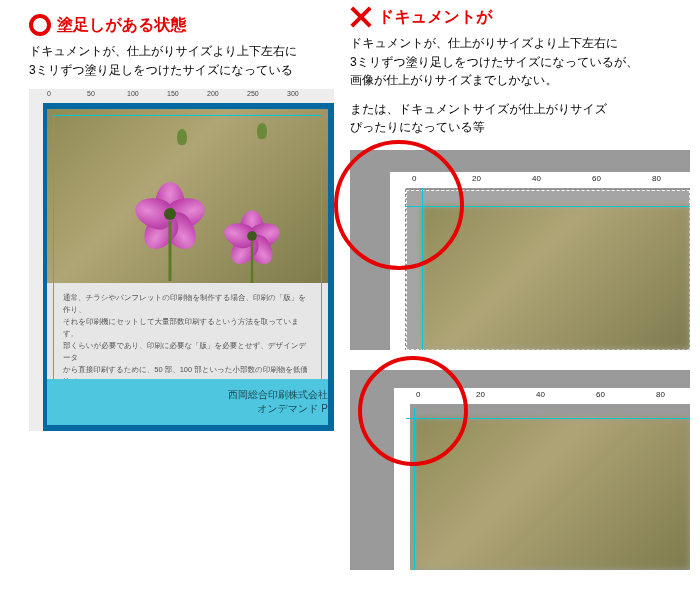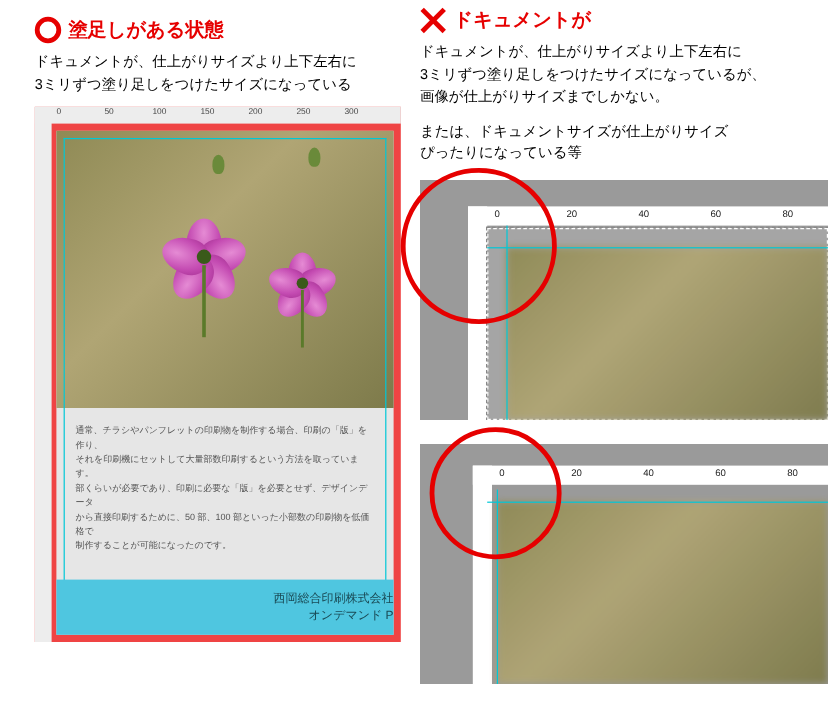--- a/index.html
+++ b/index.html
@@ -12,21 +12,21 @@
   .circle-o { width: 22px; height: 22px; border: 4px solid #e60000; border-radius: 50%; display: inline-block; }
   .x-mark { width: 22px; height: 22px; position: relative; display: inline-block; }
   .x-mark::before, .x-mark::after { content: ""; position: absolute; left: 50%; top: 50%; width: 26px; height: 4px; background: #e60000; transform-origin: center; }
   .x-mark::before { transform: translate(-50%,-50%) rotate(45deg); }
   .x-mark::after  { transform: translate(-50%,-50%) rotate(-45deg); }
   .hdr-title { color: #e60000; font-weight: bold; font-size: 16px; }
 
   .desc { font-size: 12px; line-height: 1.55; color: #000; margin-bottom: 10px; }
 
   
-  .left-editor { background: #ef4444; width: 305px; height: 446px; position: relative; }
+  .left-editor { background: #0369a1; width: 305px; height: 342px; position: relative; }
   .ruler-h { position: absolute; left: 0; top: 0; width: 100%; height: 14px; background: #ededed; }
   .ruler-v { position: absolute; left: 0; top: 0; width: 14px; height: 100%; background: #ededed; }
   .canvas-inner { position: absolute; left: 18px; top: 20px; right: 6px; bottom: 6px; background: #e6e6e6; }
   .guide { position: absolute; background: #00c8d7; }
   .gh { height: 1px; left: 6px; right: 6px; }
   .gv { width: 1px; top: 6px; bottom: 6px; }
 
   
   .photo { position: absolute; left: 0; right: 0; top: 0; height: 55%; overflow: hidden; background: linear-gradient(135deg,#8f8a55 0%, #b0a574 40%, #7d7a4a 100%); }
   .flower { position: absolute; width: 70px; height: 70px; }

